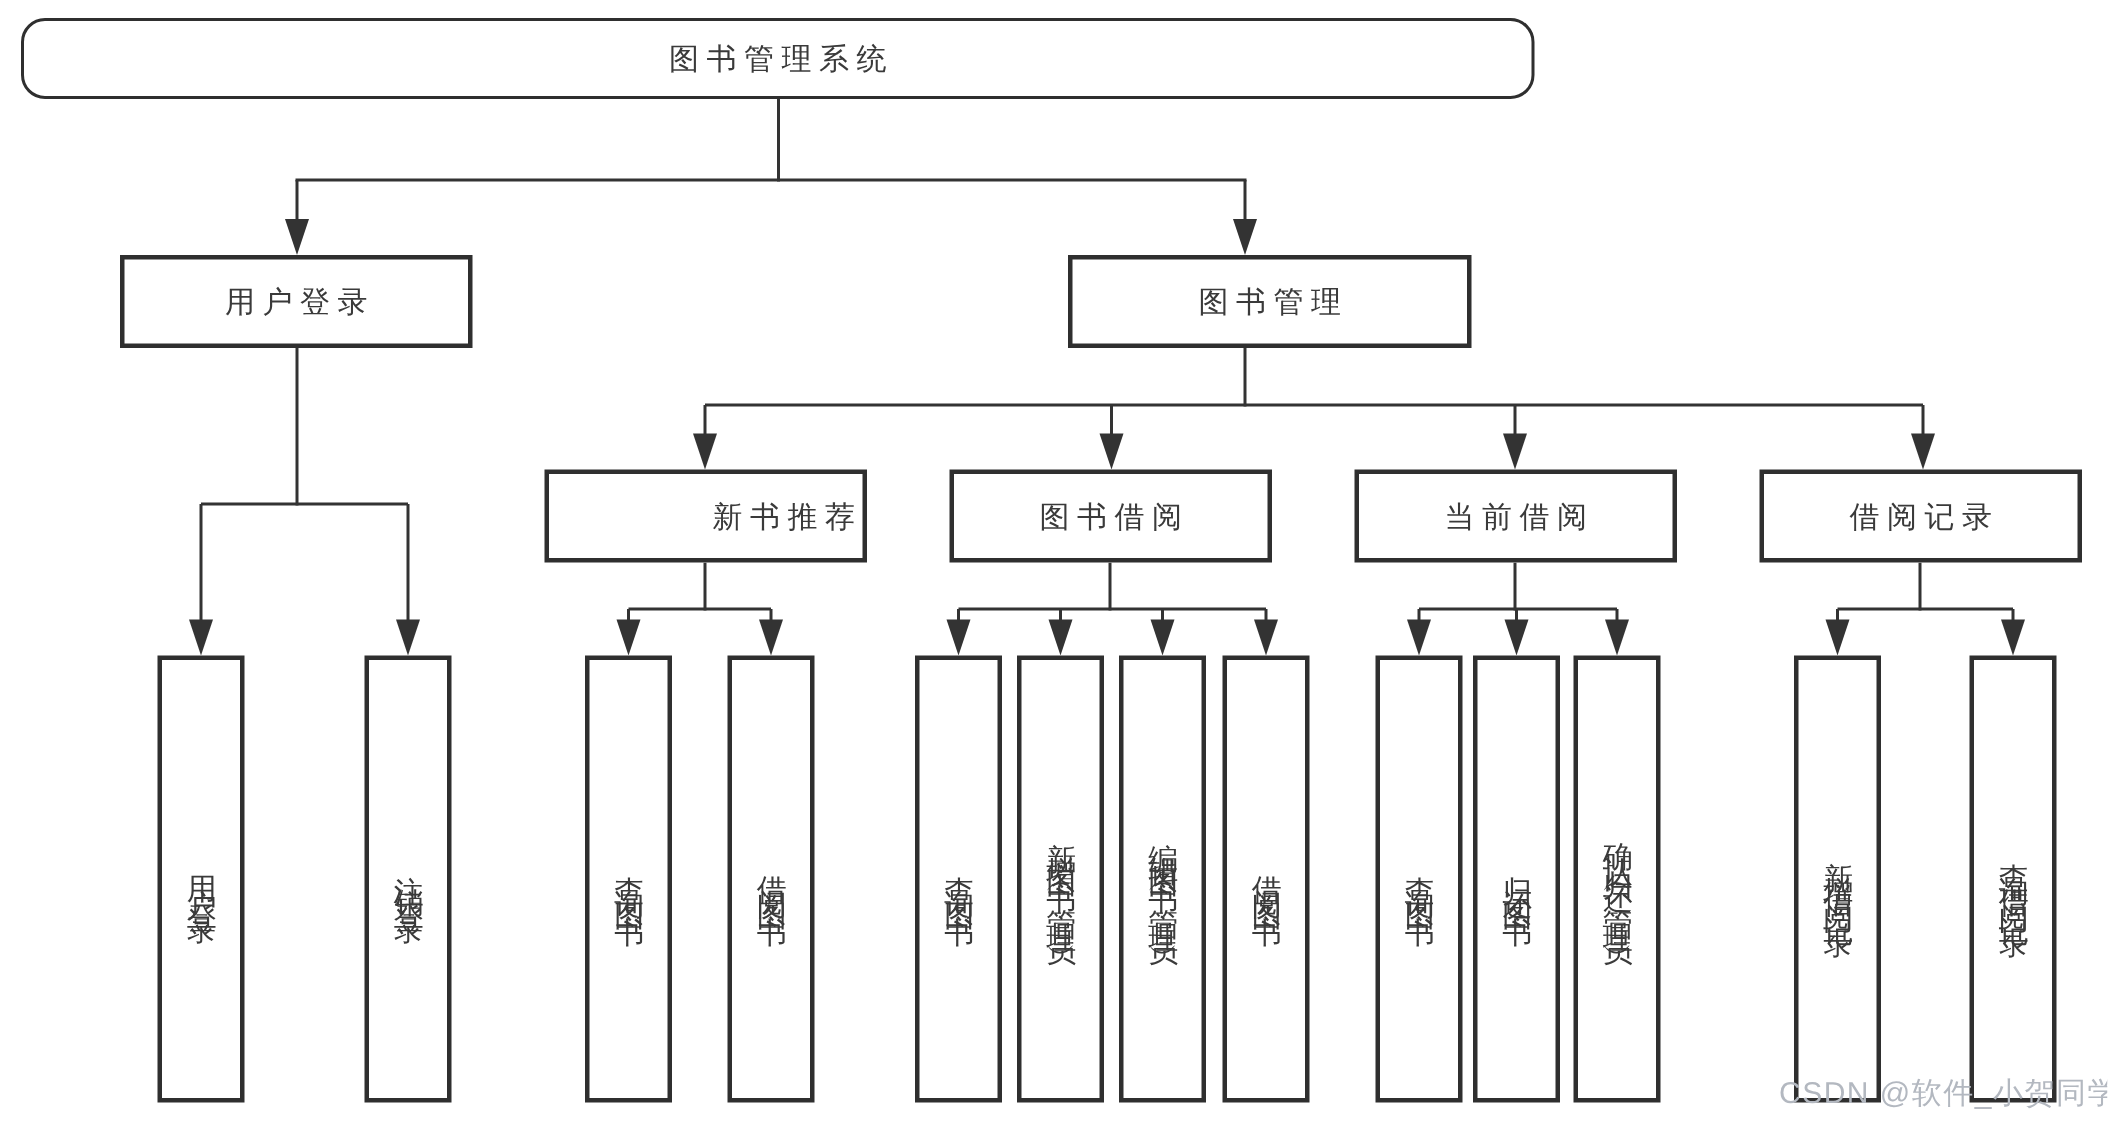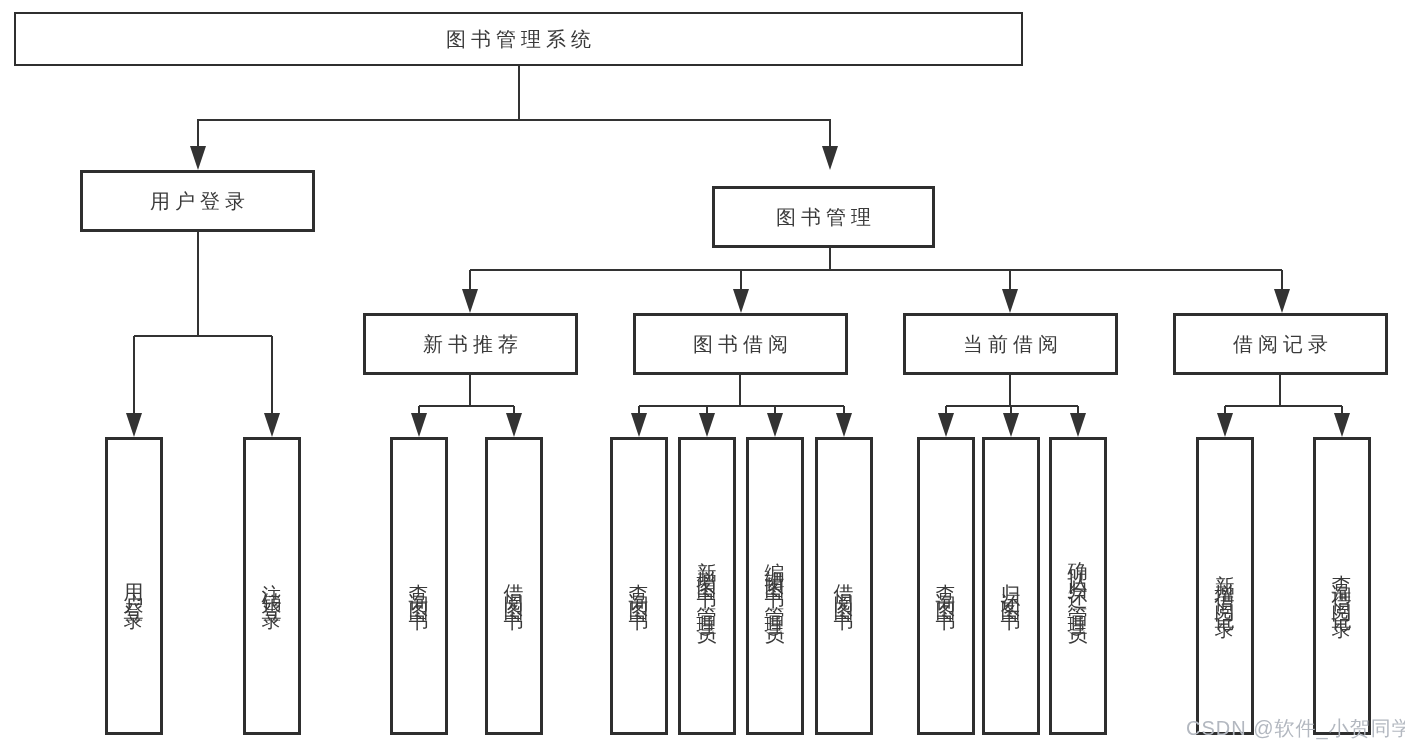--- a/index.html
+++ b/index.html
@@ -12,27 +12,27 @@
     position:absolute; z-index:2; box-sizing:border-box;
     border:3px solid #2f2f2f; background:#ffffff; color:#3a3a3a;
     display:flex; align-items:center; justify-content:center;
   }
   .h-label { font-size:20px; letter-spacing:5px; text-indent:5px; white-space:nowrap; }
   .v-label {
     writing-mode:vertical-rl; text-orientation:mixed;
     font-size:20px; line-height:1; letter-spacing:9px; white-space:nowrap;
   }
   
-  #b-root { left:14px; top:12px; width:1009px; height:54px; border-width:2px; }
+  #b-root { left:14px; top:12px; width:1009px; height:54px; border-width:2px;border-radius:16px; }
   
   #b-user-login { left:80px;  top:170px; width:235px; height:62px; }
-  #b-book-mgmt  { left:712px; top:170px; width:223px; height:62px;margin-top:16px; }
+  #b-book-mgmt  { left:712px; top:170px; width:269px; height:62px; }
   
   .lvl3 { top:313px; width:215px; height:62px; }
-  #b-new-rec  { left:363px; }
+  #b-new-rec  { left:363px;justify-content:flex-end; }
   #b-borrow   { left:633px; }
   #b-current  { left:903px; }
   #b-records  { left:1173px; }
   
   .leaf { top:437px; width:58px; height:298px; }
   #L0 { left:105px; }  #L1 { left:243px; }
   #L2 { left:390px; }  #L3 { left:485px; }
   #L4 { left:610px; }  #L5 { left:678px; }
   #L6 { left:746px; }  #L7 { left:815px; }
   #L8 { left:917px; }  #L9 { left:982px; } #L10 { left:1049px; }

